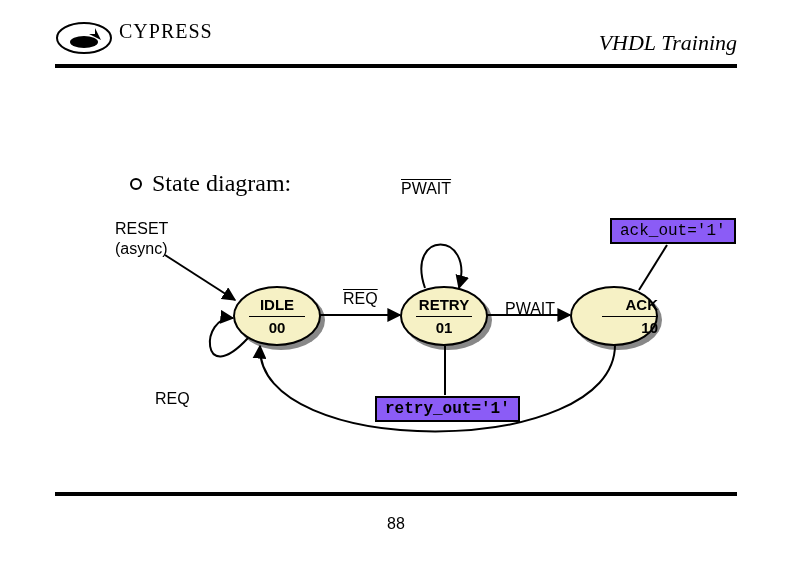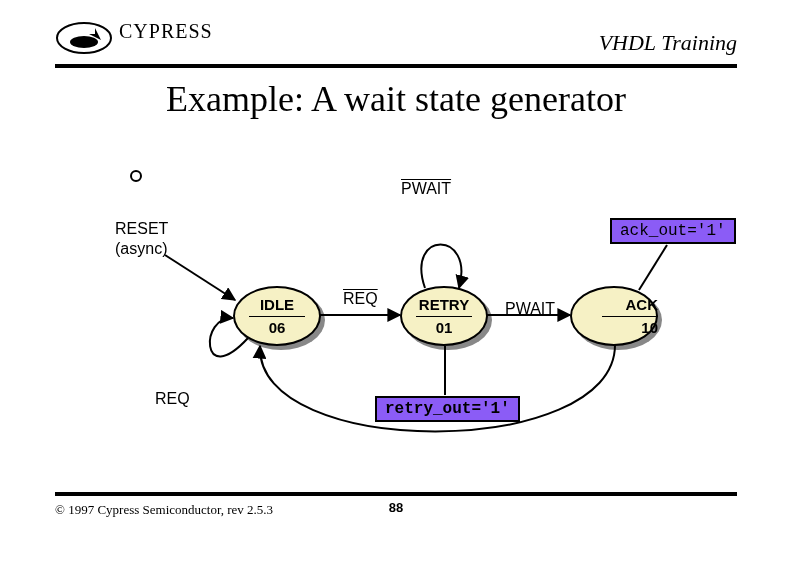--- a/index.html
+++ b/index.html
@@ -150,24 +150,23 @@
     border-top: 4px solid #000;
   }
   .copyright {
     position: absolute;
     left: 0; top: 10px;
     font-size: 13px;
   }
   .page-num {
     position: absolute;
     left: 50%; transform: translateX(-50%);
-    top: 8px;
+    top: 23px;
     font-family: Arial, sans-serif;
-    font-size: 13px;
-    font-weight: bold;
+    font-size: 16px;
   }
   .footer-logo {
     position: absolute;
     right: 0; top: 6px;
     width: 160px;
   }
 </style>
 </head>
 <body>
 
@@ -181,24 +180,24 @@
           <path d="M6 18 C 14 6, 30 6, 40 14 L 34 14 L 46 20 L 40 8 L 40 14 C 30 6, 14 6, 6 18 Z" fill="#000"></path>
           <ellipse cx="29" cy="22" rx="14" ry="6" fill="#000"></ellipse>
         </svg>
       </span>
       <span class="logo-text">CYPRESS</span>
     </div>
     <div class="header-title">VHDL Training</div>
     <div class="header-rule"></div>
   </div>
 
-  <div class="slide-title">Example: A wait state generator</div>
 
   <div class="bullet-row">
     <span class="bullet-marker"></span>
+    <span>State diagram:</span>
   </div>
 
   <div class="diagram">
 
     <svg class="arrows">
       <defs>
         <marker id="ah" viewBox="0 0 10 10" refX="9" refY="5" markerWidth="7" markerHeight="7" orient="auto-start-reverse">
           <path d="M 0 0 L 10 5 L 0 10 Z" fill="#000"></path>
         </marker>
       </defs>
@@ -228,38 +227,37 @@
     <div class="free-label" style="left:100px; top:230px;">REQ</div>
 
     <div class="box" style="left:555px; top:58px;">ack_out='1'</div>
     <div class="box" style="left:320px; top:236px;font-weight:bold;">retry_out='1'</div>
 
     <div class="state" style="left:178px; top:126px;">
       <div class="oval-shadow"></div>
         <div class="oval"></div>
       <div class="name">IDLE</div>
       <div class="underline"></div>
-      <div class="code">06</div>
+      <div class="code">00</div>
     </div>
     <div class="state" style="left:345px; top:126px;">
       <div class="oval-shadow"></div>
         <div class="oval"></div>
       <div class="name">RETRY</div>
       <div class="underline"></div>
       <div class="code">01</div>
     </div>
     <div class="state" style="left:515px; top:126px;align-items:flex-end;">
       <div class="oval-shadow"></div>
         <div class="oval"></div>
       <div class="name">ACK</div>
       <div class="underline"></div>
       <div class="code">10</div>
     </div>
 
   </div>
 
   <div class="footer">
     <div class="footer-rule"></div>
-    <div class="copyright">© 1997 Cypress Semiconductor, rev 2.5.3</div>
     <div class="page-num">88</div>
   </div>
 
 </div>
 
 </body></html>

